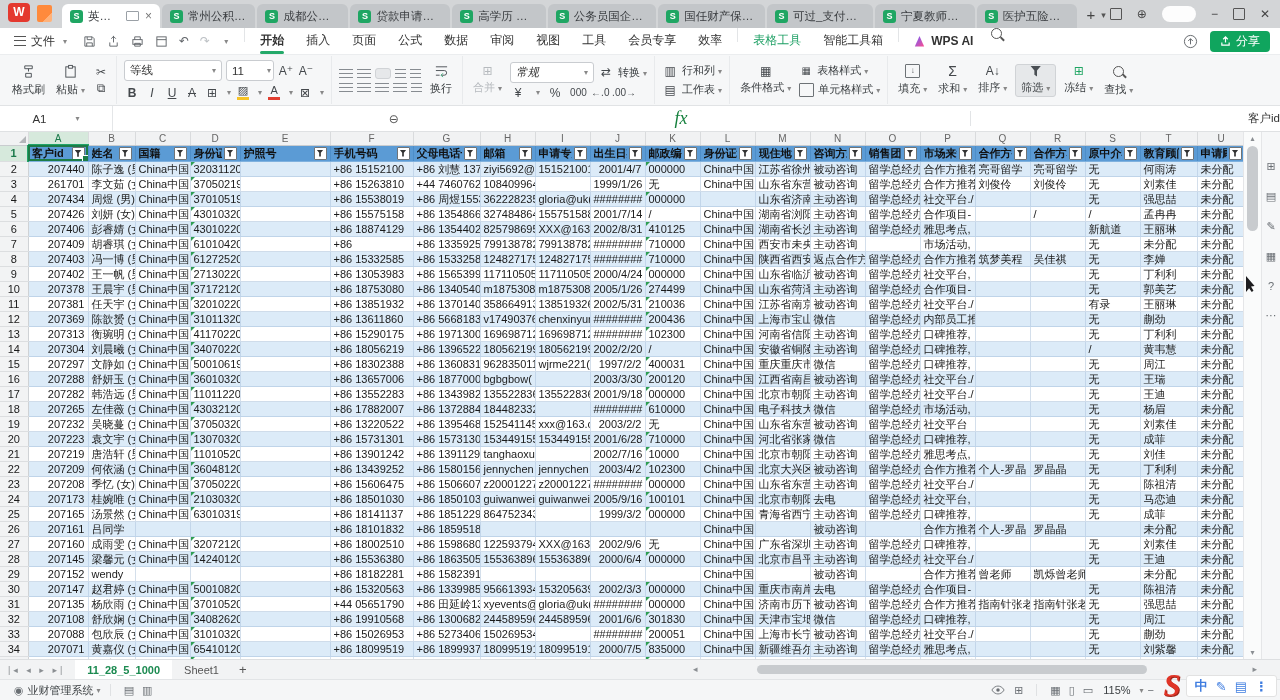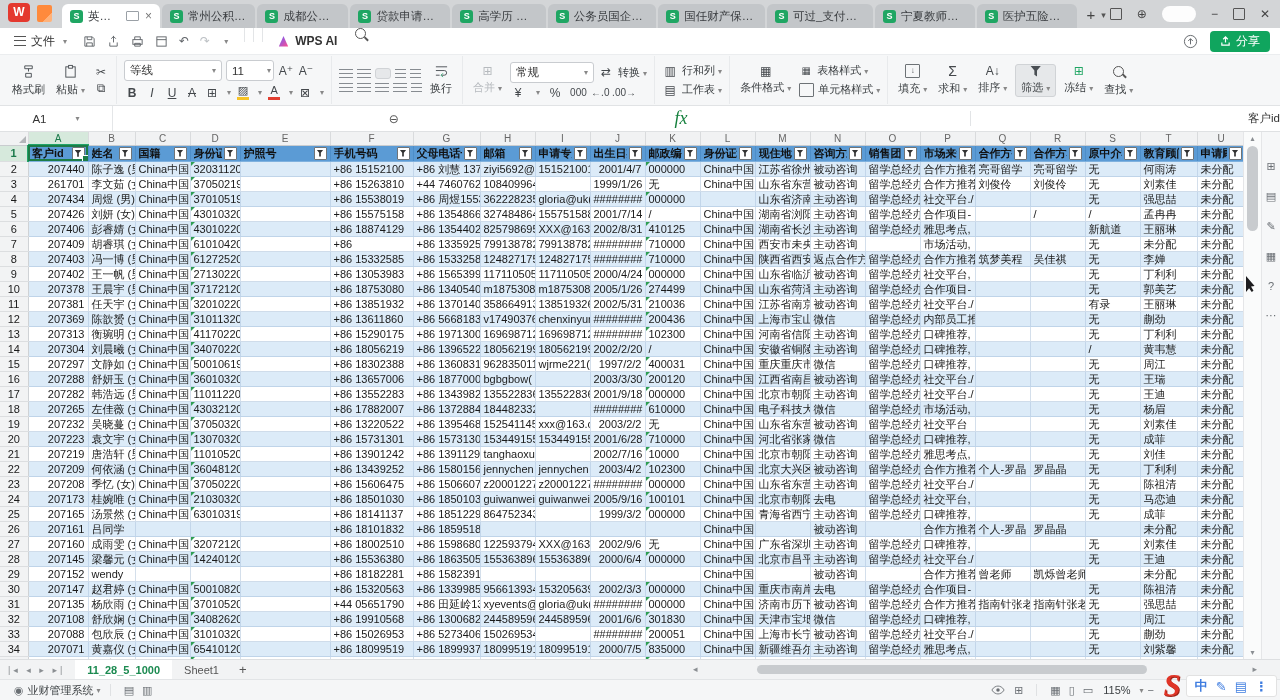--- a/index.html
+++ b/index.html
@@ -215,21 +215,37 @@
         </svg>
       <svg class="qi" width="13" height="13" viewBox="0 0 14 14">
           <rect x="2" y="2" width="10" height="10" fill="none" stroke="#5f6368"></rect>
           <path d="M2 5h10" stroke="#5f6368"></path>
         </svg>
       <span style="color:#5f6368;">↶</span>
       <span style="color:#bcc0c4;">↷</span>
       <span class="caret">▾</span>
     </div>
     <div class="mdiv"></div>
+    <div style="display:flex;">
+        <span class="mitem active">开始</span>
+        <span class="mitem">插入</span>
+        <span class="mitem">页面</span>
+        <span class="mitem">公式</span>
+        <span class="mitem">数据</span>
+        <span class="mitem">审阅</span>
+        <span class="mitem">视图</span>
+        <span class="mitem">工具</span>
+        <span class="mitem">会员专享</span>
+        <span class="mitem">效率</span>
+      </div>
     <div class="mdiv"></div>
+    <div style="display:flex;">
+        <span class="mitem ctx">表格工具</span>
+        <span class="mitem">智能工具箱</span>
+      </div>
     <div class="mdiv"></div>
     <div class="ai">
       <svg width="13" height="13" viewBox="0 0 14 14">
           <defs>
             <linearGradient id="g1" x1="0" y1="0" x2="1" y2="1">
               <stop offset="0" stop-color="#6a5cff"></stop>
               <stop offset="1" stop-color="#ff4e8e"></stop>
             </linearGradient>
           </defs>
           <path d="M2 12.5 7 1l5 11.5z" fill="url(#g1)"></path>
@@ -326,21 +342,21 @@
         <span>换行</span>
       </div>
     </div>
     <div class="rg">
       <div class="bigv dis">
         <span class="gly dis">⊞</span>
         <span><span>合并</span><span class="caret">▾</span></span>
       </div>
       <div class="stack">
         <div class="hrow">
-          <div class="selbox" style="width:72px;">
+          <div class="selbox" style="width:72px;font-style:italic;">
               <span>常规</span>
               <span class="caret">▾</span>
             </div>
           <span class="gly">⇄</span>
           <span style="font-size:11px;color:#3c4043;"><span>转换</span><span class="caret">▾</span></span>
         </div>
         <div class="hrow" style="gap:7px;">
           <span class="gly"><span>¥</span></span>
             <span class="caret">▾</span>
           <span class="gly"><span>%</span></span>

